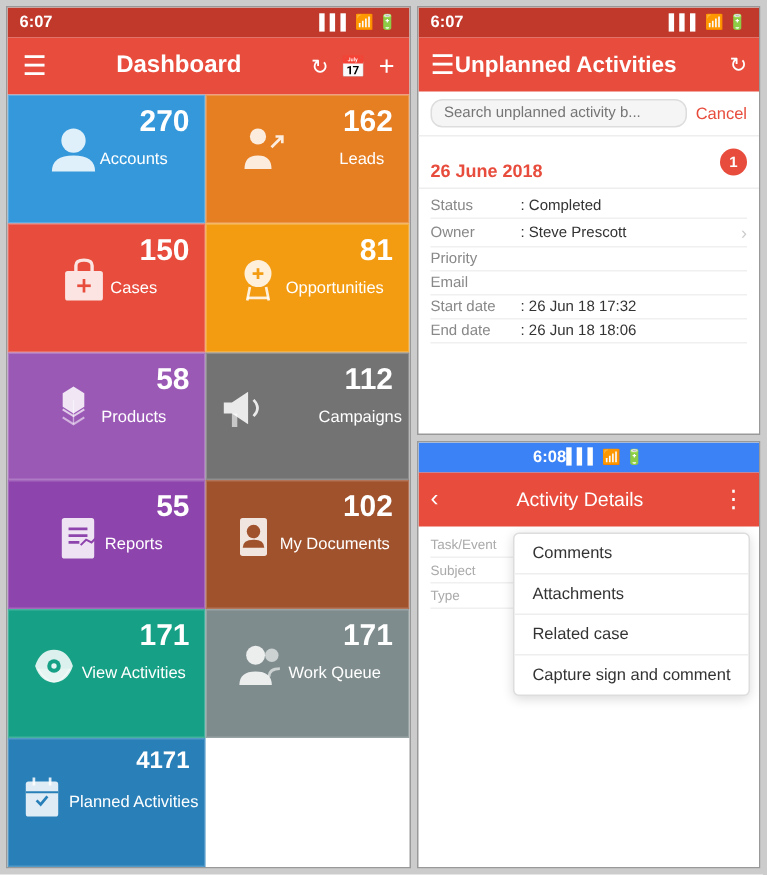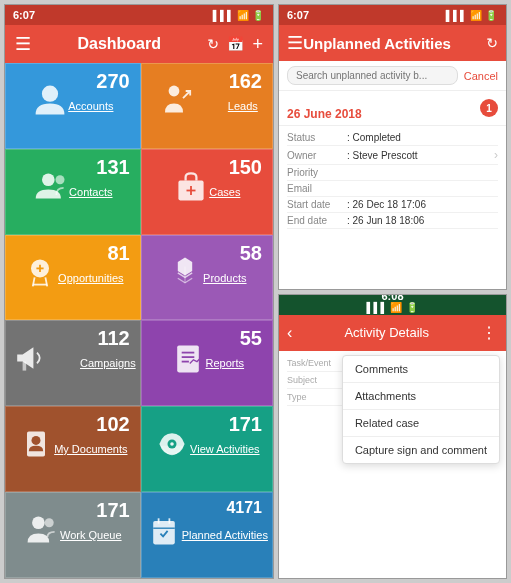--- a/index.html
+++ b/index.html
@@ -89,21 +89,20 @@
       cursor: pointer;
       position: relative;
       border: 0.5px solid rgba(255,255,255,0.2);
     }
 
     .tile-label {
       color: white;
       font-size: 11px;
       font-weight: 500;
       text-align: center;
-      text-decoration: underline;
     }
 
     .tile-icon {
       color: rgba(255,255,255,0.85);
       font-size: 28px;
       margin-bottom: 4px;
     }
 
     .tile-icon svg {
       width: 36px;
@@ -265,30 +264,29 @@
     .activity-panel {
       background: #fff;
       border: 1px solid #999;
       flex: 1;
       display: flex;
       flex-direction: column;
       overflow: hidden;
     }
 
     .ap-status-bar {
-      background: #14532d;
-      color: white;
-      display: flex;
-      justify-content: flex-end;
+      background: #3b82f6;
+      color: white;
+      display: flex;
+      justify-content: center;
       align-items: center;
       padding: 2px 8px;
       font-size: 11px;
       font-weight: 600;
       height: 20px;
-      flex-direction: column;
     }
 
     .ap-header {
       background: #e74c3c;
       color: white;
       display: flex;
       align-items: center;
       justify-content: space-between;
       padding: 5px 8px;
       height: 36px;
@@ -399,32 +397,20 @@
         <svg viewBox="0 0 40 40" xmlns="http://www.w3.org/2000/svg">
           <circle cx="20" cy="10" r="6" fill="rgba(255,255,255,0.85)"></circle>
           <path d="M10 34 Q10 24 20 24 Q30 24 30 34" fill="rgba(255,255,255,0.85)"></path>
           <path d="M30 18 L38 10 M33 10 L38 10 L38 15" stroke="rgba(255,255,255,0.85)" stroke-width="2" fill="none"></path>
         </svg>
       </div>
       <span class="count-badge">162</span>
       <span class="tile-label">Leads</span>
     </div>
 
-    <div class="tile tile-contacts">
-      <div class="tile-icon">
-        <svg viewBox="0 0 40 40" xmlns="http://www.w3.org/2000/svg">
-          <circle cx="17" cy="13" r="7" fill="rgba(255,255,255,0.85)"></circle>
-          <path d="M3 34 Q3 24 17 24 Q31 24 31 34" fill="rgba(255,255,255,0.85)"></path>
-          <circle cx="30" cy="13" r="5" fill="rgba(255,255,255,0.6)"></circle>
-          <path d="M26 30 Q26 22 34 22" stroke="rgba(255,255,255,0.6)" stroke-width="2" fill="none"></path>
-        </svg>
-      </div>
-      <span class="count-badge">131</span>
-      <span class="tile-label">Contacts</span>
-    </div>
 
     <div class="tile tile-cases">
       <div class="tile-icon">
         <svg viewBox="0 0 40 40" xmlns="http://www.w3.org/2000/svg">
           <rect x="6" y="14" width="28" height="22" rx="2" fill="rgba(255,255,255,0.85)"></rect>
           <path d="M14 14 L14 10 Q14 6 20 6 Q26 6 26 10 L26 14" stroke="rgba(255,255,255,0.85)" stroke-width="2.5" fill="none"></path>
           <line x1="20" y1="20" x2="20" y2="30" stroke="#e74c3c" stroke-width="2"></line>
           <line x1="15" y1="25" x2="25" y2="25" stroke="#e74c3c" stroke-width="2"></line>
         </svg>
       </div>
@@ -577,21 +563,21 @@
       <div class="up-row">
         <span class="up-row-label">Priority</span>
         <span class="up-row-value"></span>
       </div>
       <div class="up-row">
         <span class="up-row-label">Email</span>
         <span class="up-row-value"></span>
       </div>
       <div class="up-row">
         <span class="up-row-label">Start date</span>
-        <span class="up-row-value">: 26 Dec 18 17:06</span>
+        <span class="up-row-value">: 26 Jun 18 17:32</span>
       </div>
       <div class="up-row">
         <span class="up-row-label">End date</span>
         <span class="up-row-value">: 26 Jun 18 18:06</span>
       </div>
     </div>
   </div>
 
   <div class="activity-panel">
     <div class="ap-status-bar">

